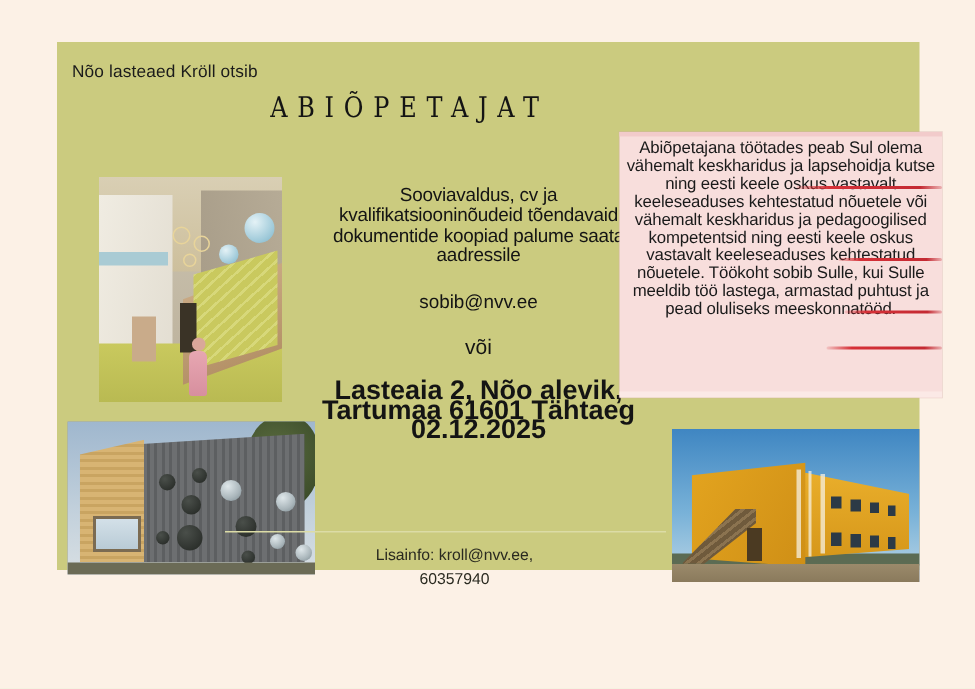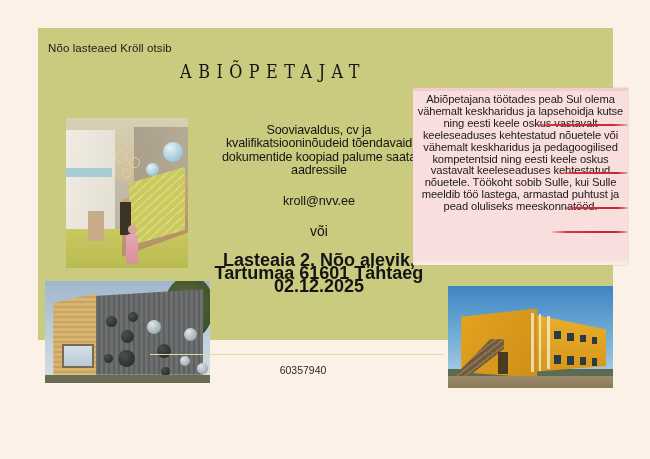--- a/index.html
+++ b/index.html
@@ -17,21 +17,21 @@
     height: 459px;
     background: #FCF1E6;
     overflow: hidden;
   }
   
   #olive-panel {
     position: absolute;
     left: 38px;
     top: 28px;
     width: 575px;
-    height: 312px;
+    height: 352px;
     background: #CBCB7F;
   }
   
   #header-block {
     position: absolute;
     left: 0px;
     top: 0px;
     width: 575px;
     height: 68px;
   }
@@ -435,27 +435,28 @@
       <div class="bld-win" style="left:72%;top:69%;width:7px;height:9px;"></div>
       <div class="bld-win" style="left:80%;top:70%;width:6px;height:8px;"></div>
       <div class="bld-win" style="left:87%;top:71%;width:5px;height:8px;"></div>
       <div class="bld-stair"></div>
       <div class="bld-door" style="left:30%;bottom:14%;width:10px;height:22px;"></div>
       <div class="bld-ground"></div>
     </div>
 
     <div id="center-copy">
       <div id="intro-text">Sooviavaldus, cv ja kvalifikatsiooninõudeid tõendavaid dokumentide koopiad  palume saata aadressile</div>
-      <div id="email-line">kroll@nvv.ee</div>
+      <div id="email-line">sobib@nvv.ee</div>
       <div id="or-line">või</div>
       <div id="address-text">Lasteaia 2, Nõo alevik, Tartumaa 61601 Tähtaeg 02.12.2025</div>
     </div>
 
     <div id="footer-divider"></div>
     <div id="footer-info">
+      <div>Lisainfo: kroll@nvv.ee,</div>
       <div>60357940</div>
     </div>
 
   </div>
 
   <div id="sticky-note">
     <div id="sticky-text">Abiõpetajana töötades peab Sul olema vähemalt keskharidus ja lapsehoidja kutse ning eesti keele oskus vastavalt keeleseaduses kehtestatud nõuetele või vähemalt keskharidus ja pedagoogilised kompetentsid ning eesti keele oskus vastavalt keeleseaduses  kehtestatud nõuetele. Töökoht sobib Sulle, kui Sulle meeldib töö lastega, armastad puhtust ja pead oluliseks meeskonnatööd.</div>
     <div class="strike" style="left:118px;top:36px;width:97px;"></div>
     <div class="strike" style="left:146px;top:84px;width:69px;"></div>
     <div class="strike" style="left:150px;top:119px;width:65px;"></div>

